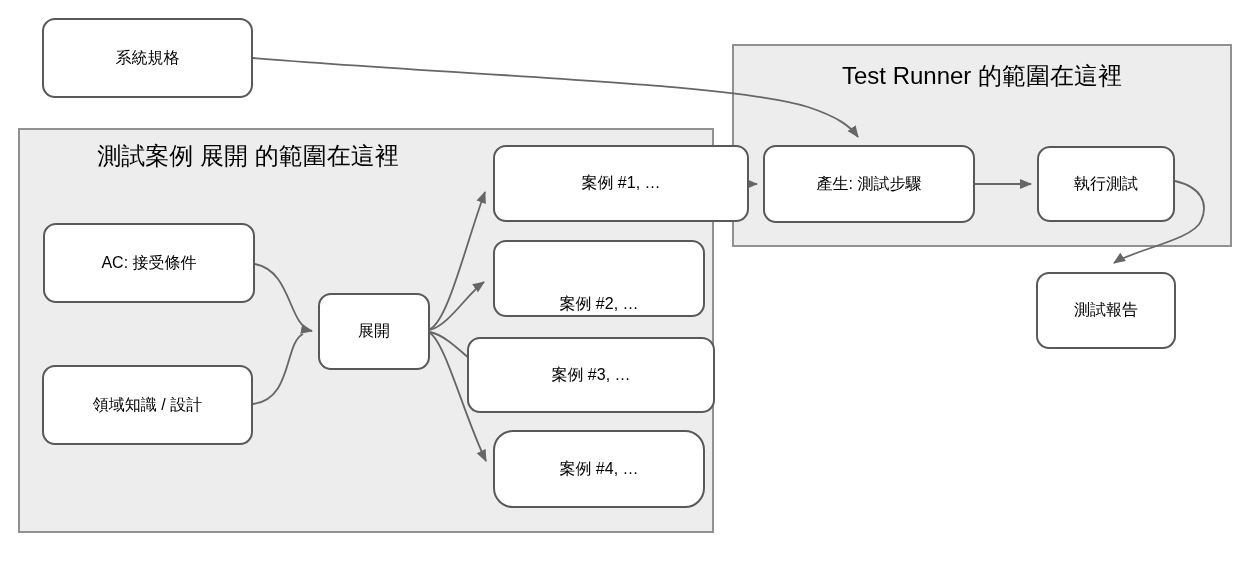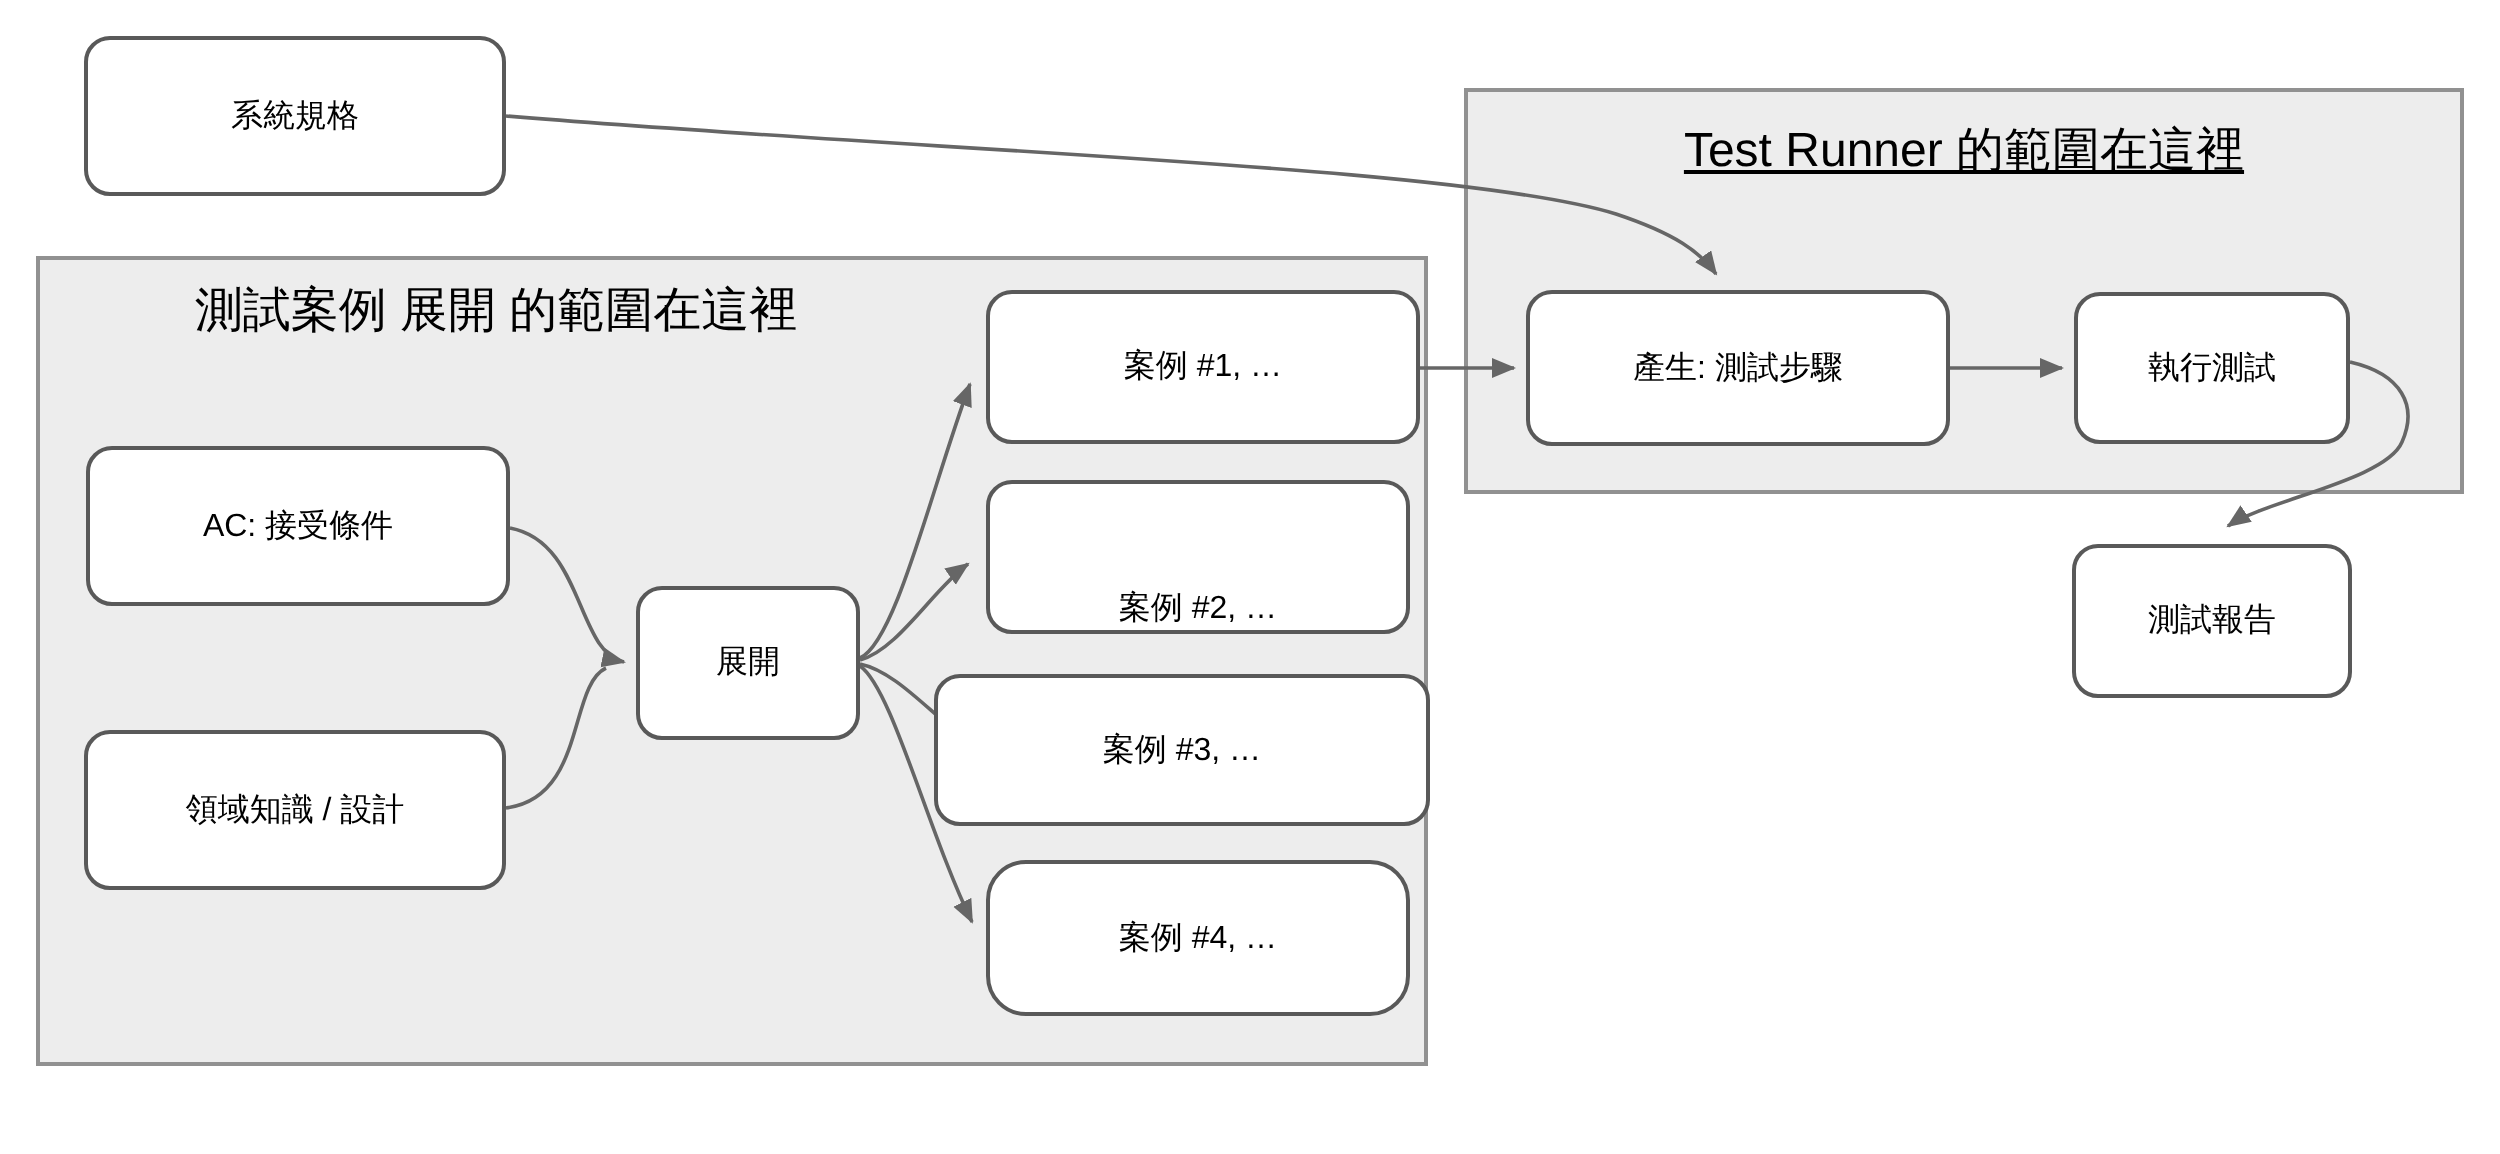--- a/index.html
+++ b/index.html
@@ -28,21 +28,21 @@
   }
   #c-expansion{left:18px;top:128px;width:696px;height:405px;}
   #c-runner{left:732px;top:44px;width:500px;height:203px;}
   .container-label{
     position:absolute;
     font-size:24px;
     line-height:28px;
     white-space:nowrap;
   }
   #lbl-expansion{top:12px;left:0;width:456px;text-align:center;}
-  #lbl-runner{top:16px;left:0;width:100%;text-align:center;text-decoration:underline;}
+  #lbl-runner{top:16px;left:0;width:100%;text-align:center;}
   .edges{
     position:absolute;left:0;top:0;width:1250px;height:577px;
     pointer-events:none;
     z-index:3;
   }
   .edges path.edge{
     fill:none;
     stroke:var(--edge-color);
     stroke-width:1.8;
   }
@@ -54,21 +54,21 @@
     border-radius:13px;
     display:flex;align-items:center;justify-content:center;
     font-size:16px;
     white-space:nowrap;
     z-index:4;
   }
   #n-sys{left:42px;top:18px;width:211px;height:80px;}
   #n-ac{left:43px;top:223px;width:212px;height:80px;}
   #n-domain{left:42px;top:365px;width:211px;height:80px;}
   #n-expand{left:318px;top:293px;width:112px;height:77px;}
-  #n-case1{left:493px;top:145px;width:217px;height:77px;}
+  #n-case1{left:493px;top:145px;width:256px;height:77px;}
   #n-case2{left:493px;top:240px;width:212px;height:77px;align-items:flex-end;}
   #n-case3{left:467px;top:337px;width:248px;height:76px;}
   #n-case4{left:493px;top:430px;width:212px;height:78px;border-radius:20px;}
   #n-generate{left:763px;top:145px;width:212px;height:78px;}
   #n-run{left:1037px;top:146px;width:138px;height:76px;}
   #n-report{left:1036px;top:272px;width:140px;height:77px;}
 </style>
 </head>
 <body>
 

